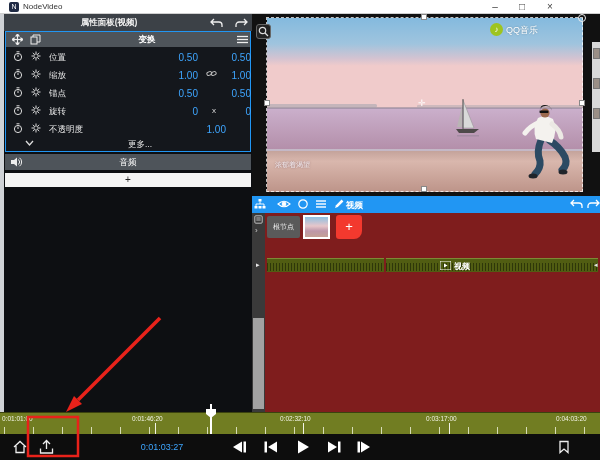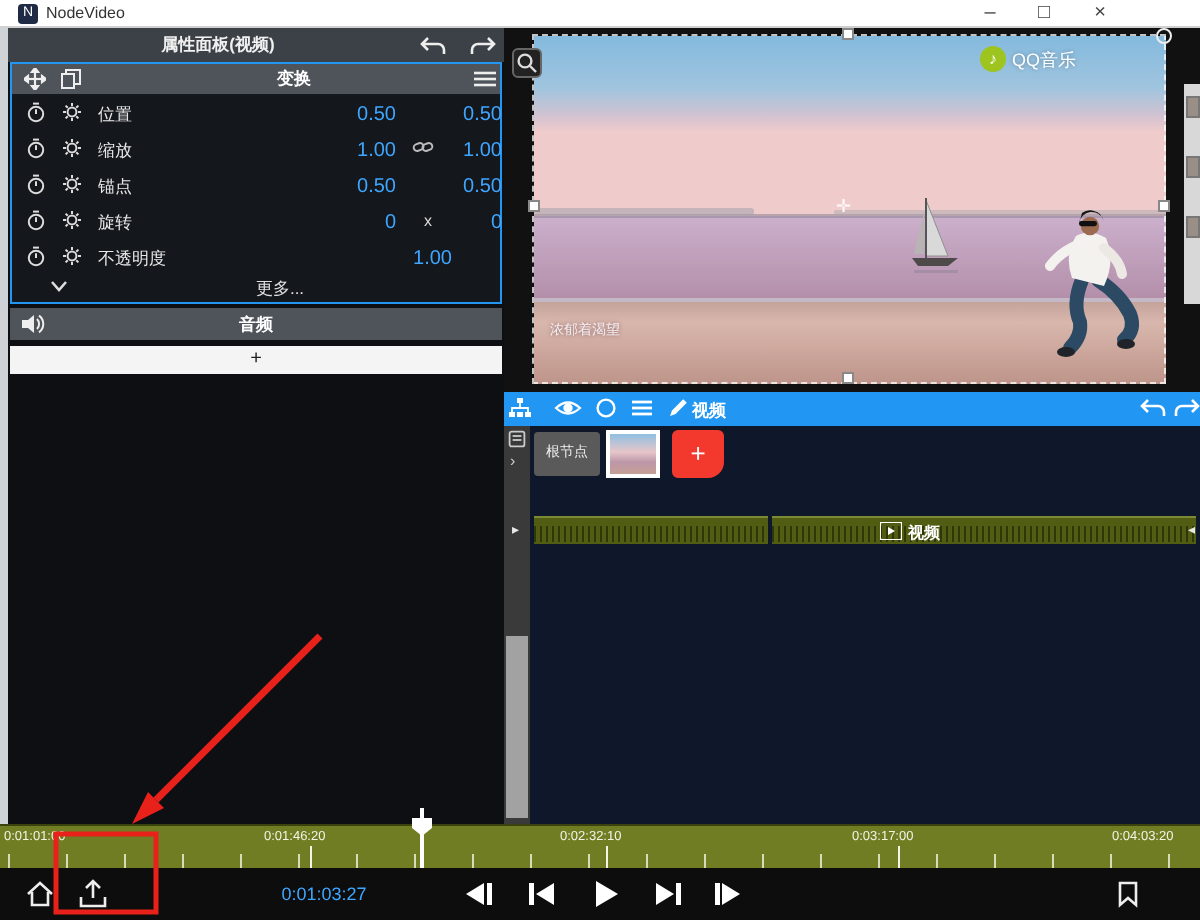--- a/index.html
+++ b/index.html
@@ -32,42 +32,42 @@
   .prow .rowicon1 { position:absolute; left:7px; top:4px; }
   .prow .rowicon2 { position:absolute; left:25px; top:4px; }
   .plabel { position:absolute; left:43px; top:5px; color:#e8e8e8; font-size:8.5px; }
   .pval { position:absolute; top:5px; width:42px; text-align:right; color:#3ea6ff; font-size:10px; }
   .v1 { left:150px; } .v2 { left:203px; } .vmid { left:178px; }
   .vsep { position:absolute; left:206px; top:5px; color:#ddd; font-size:8px; }
   #row-more { left:12px; top:105px; width:244px; height:14px; }
   #more-label { left:0; top:2px; width:244px; text-align:center; color:#e0e0e0; font-size:8.5px; }
 
   #audio-bar { left:1px; top:140px; width:246px; height:16px; background:#4e545a; }
-  #audio-label { left:0; top:3px; width:246px; text-align:center; color:#fff; font-size:8.5px; font-weight:bold; }
+  #audio-label { left:0; top:3px; width:246px; text-align:center; color:#fff; font-size:8.5px; font-weight:normal; }
   #add-bar { left:1px; top:159px; width:246px; height:14px; background:#f4f4f4; color:#222; text-align:center; font-size:10px; line-height:13px; }
 
   
   #preview { left:252px; top:14px; width:348px; height:182px; background:#111; }
   #video { left:15px; top:4px; width:316px; height:174px; }
   #watermark { left:238px; top:8px; width:80px; height:16px; }
   #wm-logo { left:0; top:1px; width:13px; height:13px; border-radius:50%; background:#9ec41f; color:#fff; font-size:8px; text-align:center; line-height:13px; }
   #wm-text { left:16px; top:2px; color:#fff; font-size:9px; font-weight:normal; text-shadow:0 0 2px rgba(0,0,0,.3);text-align:center; }
   #subtitle { left:23px; top:146px; color:#f5eef0; font-size:7px; text-shadow:0 0 2px rgba(80,40,60,.6); }
   #sel-border { left:14px; top:3px; width:317px; height:175px; border:1px dashed rgba(255,255,255,.75); pointer-events:none; }
   .handle { width:6px; height:6px; background:#fff; border:1px solid #888; }
   #h-top { left:169px; top:0px; } #h-bottom { left:169px; top:172px; }
   #h-left { left:12px; top:86px; } #h-right { left:327px; top:86px; }
   #rot-handle { left:326px; top:0px; width:8px; height:8px; border:1px solid #eee; border-radius:50%; }
   #center-mark { left:166px; top:84px; color:#fff; font-size:9px; opacity:.9; }
   #magnifier-btn { left:4px; top:10px; width:15px; height:15px; background:#222; border:1px solid #666; border-radius:3px; }
   #right-cut-panel { left:340px; top:28px; width:8px; height:110px; background:#d8d8d8; }
   .mini-thumb { left:1px; width:7px; height:11px; background:#9a8f86; border:1px solid #777; }
 
   
-  #timeline { left:252px; top:196px; width:348px; height:216px; background:#0f172a; }
+  #timeline { left:252px; top:196px; width:348px; height:216px; background:#7f1d1d; }
   #tl-header { left:0; top:0; width:348px; height:17px; background:#2196f3; }
   .tlicon { top:2px; }
   #tl-tab-label { left:94px; top:4px; color:#fff; font-size:8.5px; font-weight:bold; }
   #tl-undo { left:318px; } #tl-redo { left:334px; }
   #strip { left:0; top:17px; width:13px; height:199px; background:#3a3a3a; }
   #strip-scroll { left:1px; top:105px; width:11px; height:91px; background:#a2a2a2; }
   #root-node-btn { left:15px; top:20px; width:33px; height:22px; background:#5a5a5a; color:#eee; font-size:7px; text-align:center; line-height:22px; border-radius:2px; }
   #node-thumb { left:51px; top:19px; width:27px; height:24px; border:2px solid #fff; background:linear-gradient(180deg,#8fc0e2 0%,#e7c6ca 45%,#bd97a9 70%,#c5a095 100%); }
   #add-node-btn { left:84px; top:19px; width:26px; height:24px; background:#f3392e; color:#fff; font-size:13px; text-align:center; line-height:23px; border-radius:3px 3px 8px 3px; }
   #info-row { left:0; top:44px; width:348px; height:16px; }

